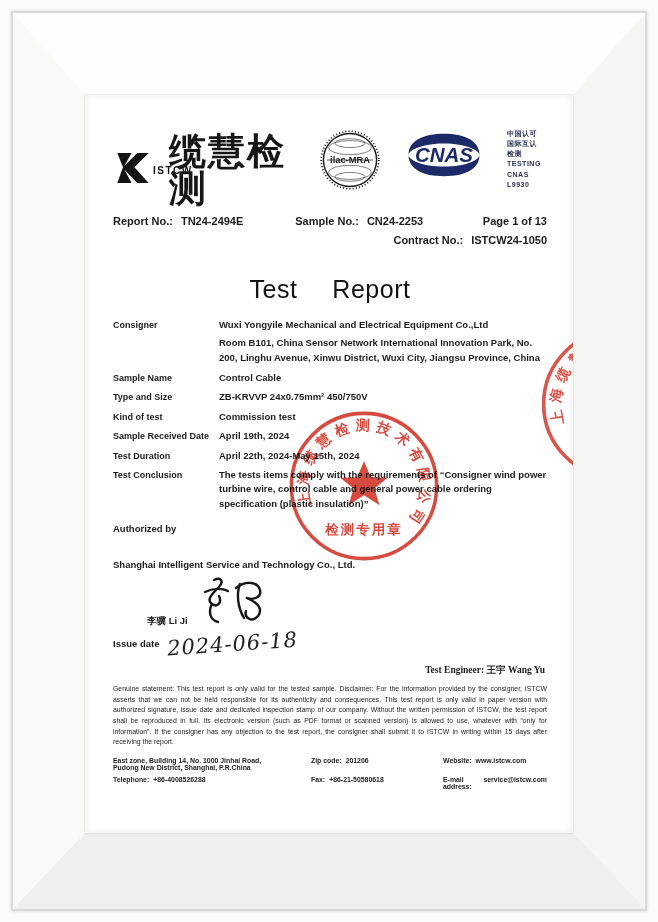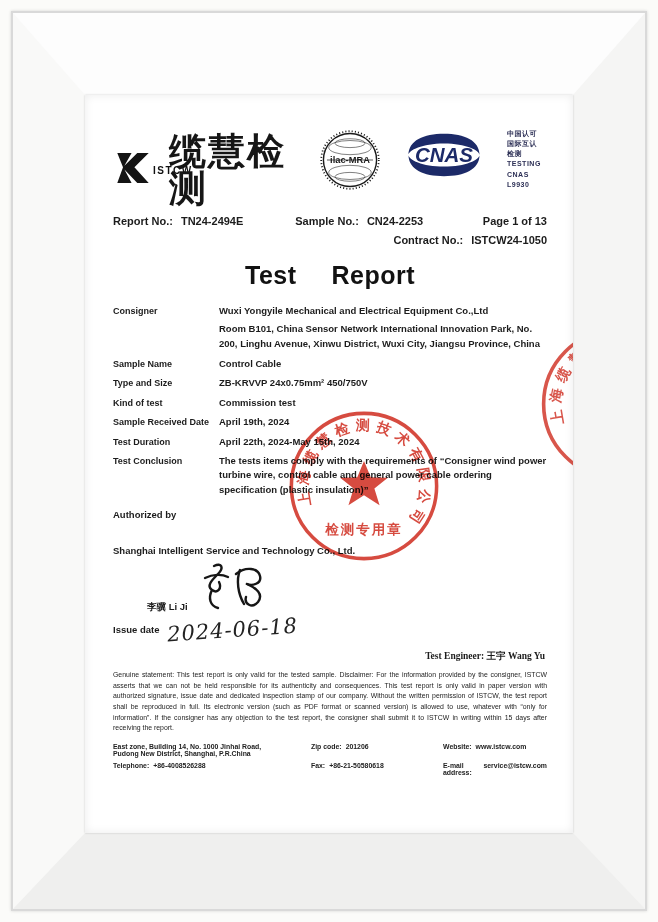--- a/index.html
+++ b/index.html
@@ -44,22 +44,22 @@
   
   .meta{margin-top:12px;font-size:11px;font-weight:bold;}
   .meta-row1{display:flex;align-items:baseline;}
   .meta-row1 .m1{width:42%;}
   .meta-row1 .m2{width:35%;}
   .meta-row1 .m3{flex:1;text-align:right;}
   .meta-row2{text-align:right;margin-top:7px;}
   .meta .lbl{margin-right:5px;}
   
   .doc-title{
-    margin-top:14px;text-align:center;
-    font-size:25px;font-weight:bold;color:#121212;
+    margin-top:28px;text-align:center;
+    font-size:25px;font-weight:normal;color:#121212;
     word-spacing:1.1em;letter-spacing:.5px;line-height:30px;
   }
   
   .info{margin-top:14px;font-size:9.5px;}
   .irow{display:flex;margin-bottom:5px;line-height:1.5;}
   .ilabel{flex:none;width:106px;font-weight:bold;font-size:9px;white-space:nowrap;padding-top:1px;}
   .ival{flex:1;font-weight:bold;}
   .ival .addr{margin-top:4px;line-height:1.55;}
   
   .auth{margin-top:12px;font-size:9.5px;font-weight:bold;}

